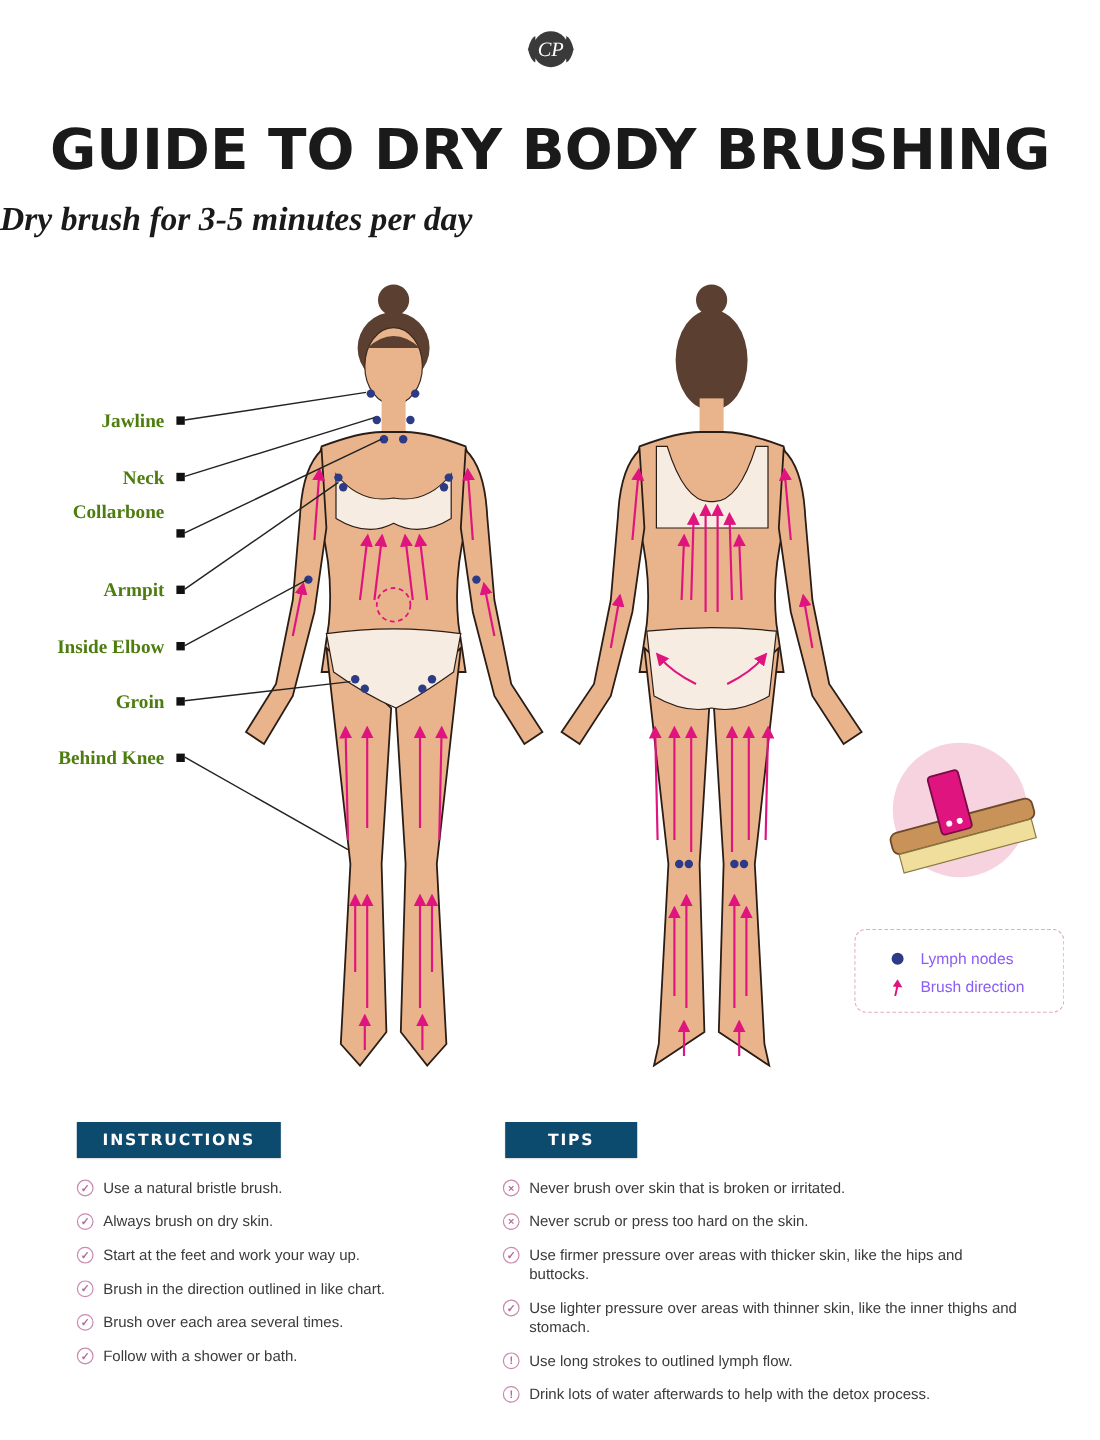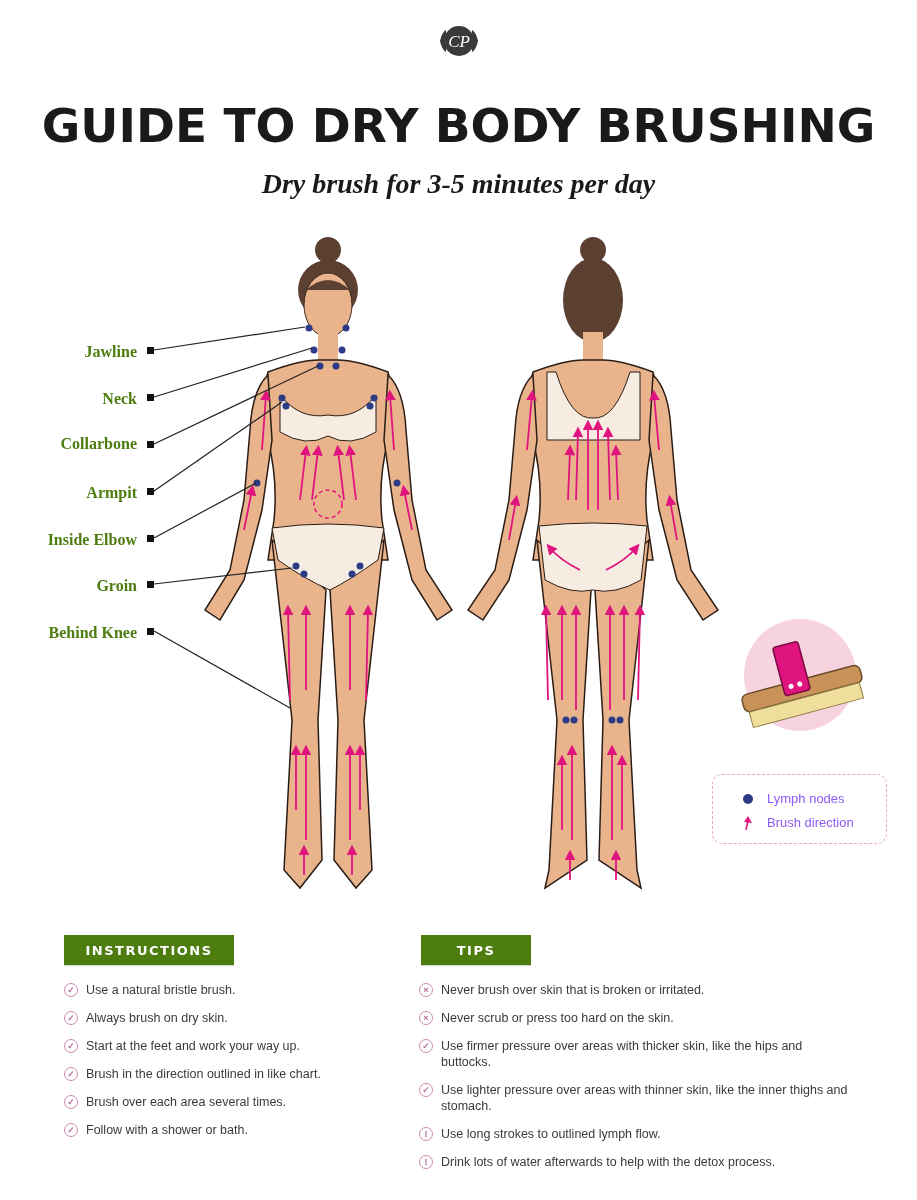--- a/index.html
+++ b/index.html
@@ -6,36 +6,36 @@
   html, body { width: 917px; height: 1200px; background: #ffffff; overflow: hidden; }
   body { position: relative; font-family: "Liberation Sans", sans-serif; color: #222; }
 
   .logo { position: absolute; left: 0; width: 917px; top: 18px; text-align: center; }
   .logo-mark { width: 46px; height: 46px; margin: 0 auto; position: relative; }
   .logo-name { font-family: "Liberation Sans", sans-serif; font-size: 14px; letter-spacing: 0.3px; color: #444; margin-top: 5px; }
   .logo-name b { font-weight: 700; }
 
   .title { position: absolute; left: 0; width: 917px; top: 98px; text-align: center;
     font-family: "DejaVu Sans", sans-serif; font-weight: 700; font-size: 47px; letter-spacing: 0px; color: #1a1a1a; }
-  .subtitle { position: absolute; left: 0; width: 917px; top: 168px; text-align: center;
+  .subtitle { position: absolute; left: 0; width: 917px; top: 168px; 
     font-family: "Liberation Serif", serif; font-style: italic; font-weight: 700; font-size: 28px; color: #1a1a1a; }
 
   .labels { position: absolute; left: 0; top: 0; width: 917px; height: 1200px; pointer-events: none; }
   .body-label { position: absolute; right: 780px; font-family: "Liberation Serif", serif; font-weight: 700; font-size: 16px; color: #4d7c0f; white-space: nowrap; pointer-events: auto; }
   .label-square { position: absolute; width: 7px; height: 7px; background: #111; }
 
   .figures { position: absolute; left: 0; top: 0; }
 
   .legend { position: absolute; left: 712px; top: 774px; width: 175px; height: 70px;
     border: 1.5px dashed #e4a8c2; border-radius: 10px; }
   .legend-row { position: absolute; left: 24px; display: flex; align-items: center; font-size: 13px; color: #8b5cf6; }
   .legend-row .sym { width: 22px; display: inline-flex; justify-content: center; }
   .dot { width: 10px; height: 10px; border-radius: 50%; background: #2d3a86; }
 
-  .section-tag { position: absolute; height: 30px; background: #4d7c0f; color: #fff;
+  .section-tag { position: absolute; height: 30px; background: #0c4a6e; color: #fff;
     font-family: "DejaVu Sans", sans-serif; font-weight: 700; font-size: 13px; letter-spacing: 1.5px;
     display: flex; align-items: center; justify-content: center; box-shadow: 0 1px 1px rgba(0,0,0,0.15); }
   .list { position: absolute; list-style: none; }
   .list li { position: relative; padding-left: 22px; font-size: 12.5px; color: #3a3a3a; line-height: 16px; }
   .ico { position: absolute; left: 0; top: 1px; width: 14px; height: 14px; border: 1.3px solid #c98ab0; border-radius: 50%;
     color: #b66a98; font-size: 9px; line-height: 12px; text-align: center; font-weight: 700; }
 </style>
 </head>
 <body>
 
@@ -189,21 +189,21 @@
       <rect x="783" y="642" width="26" height="50" rx="3" fill="#e0147e" stroke="#7a0a44" stroke-width="1.5"></rect>
       <circle cx="791" cy="684" r="2.5" fill="#fff"></circle>
         <circle cx="800" cy="684" r="2.5" fill="#fff"></circle>
     </g>
   </g>
 </svg>
 
 <div class="labels">
   <span class="body-label" style="top:343px">Jawline</span>
   <span class="body-label" style="top:390px">Neck</span>
-  <span class="body-label" style="top:435px">Collarbone</span>
+  <span class="body-label" style="top:419px">Collarbone</span>
   <span class="body-label" style="top:484px">Armpit</span>
   <span class="body-label" style="top:531px">Inside Elbow</span>
   <span class="body-label" style="top:577px">Groin</span>
   <span class="body-label" style="top:624px">Behind Knee</span>
   <span class="label-square" style="left:147px;top:347px"></span>
   <span class="label-square" style="left:147px;top:394px"></span>
   <span class="label-square" style="left:147px;top:441px"></span>
   <span class="label-square" style="left:147px;top:488px"></span>
   <span class="label-square" style="left:147px;top:535px"></span>
   <span class="label-square" style="left:147px;top:581px"></span>

